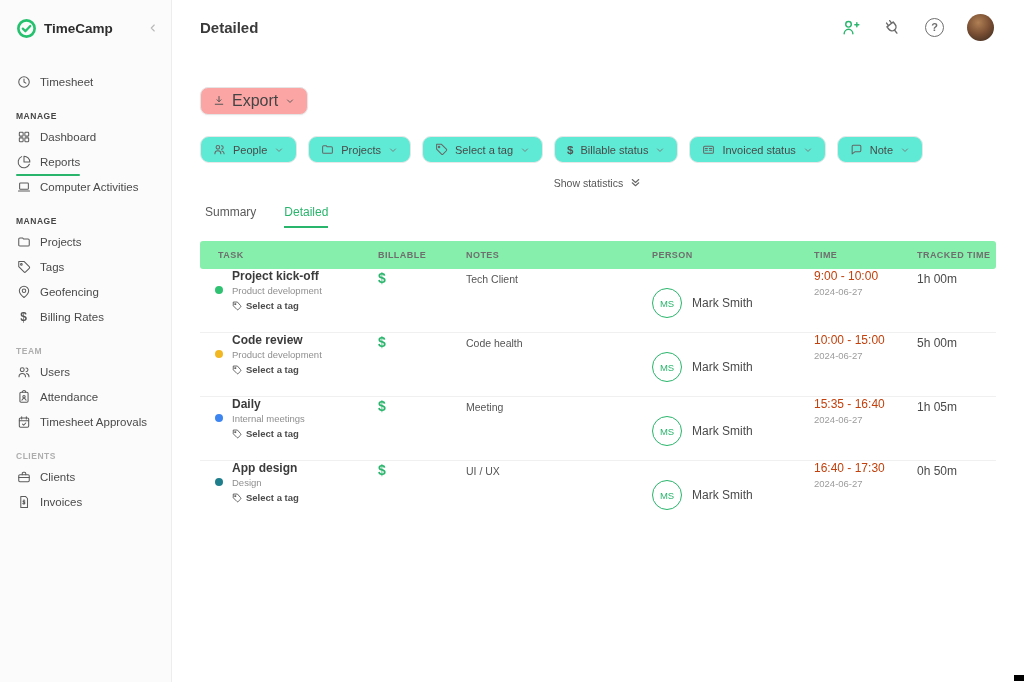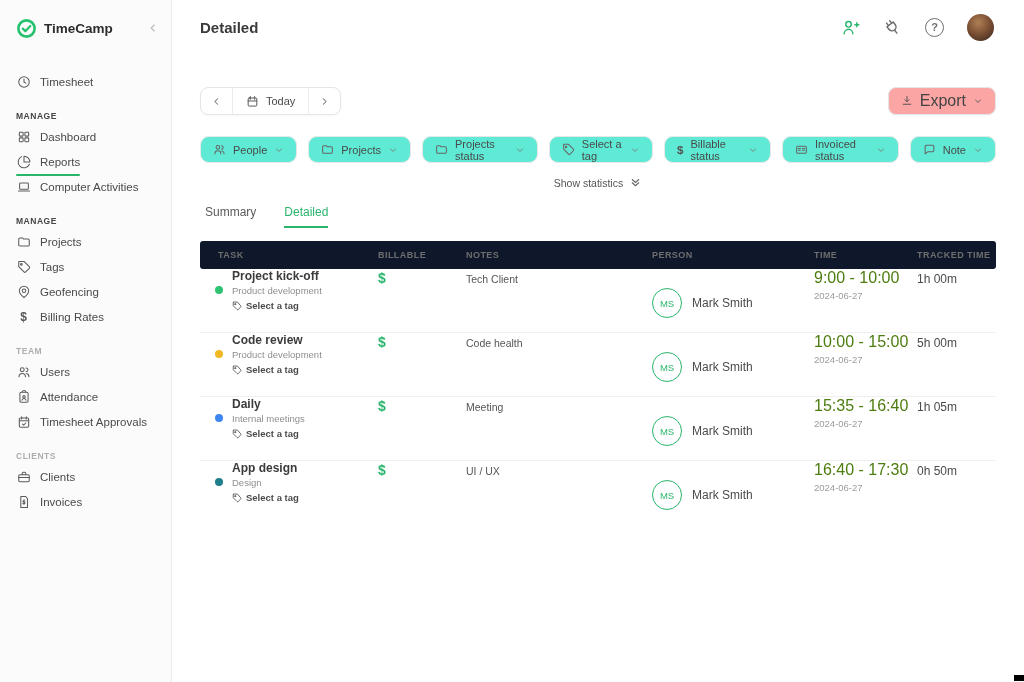--- a/index.html
+++ b/index.html
@@ -88,21 +88,21 @@
     margin-top: 13px; display: flex; align-items: center; justify-content: center;
     gap: 6px; font-size: 10.5px; color: #555; cursor: pointer;
   }
   .stats-toggle svg { width: 13px; height: 13px; color: #666; }
   .tabs { margin-top: 16px; display: flex; gap: 28px; padding-left: 5px; }
   .tab { font-size: 12px; color: #5a5a5a; padding-bottom: 7px; cursor: pointer; }
   .tab.active { color: #29b56c; border-bottom: 2px solid #29b56c; }
   
   .table { margin-top: 13px; }
   .thead {
-    display: flex; align-items: center; height: 28px; background: #0f172a; border-radius: 3px;
+    display: flex; align-items: center; height: 28px; background: #86efac; border-radius: 3px;
     font-size: 9px; font-weight: bold; color: #6e6e6e; letter-spacing: 0.05em;
   }
   .col-task { width: 178px; padding-left: 18px; }
   .col-billable { width: 88px; }
   .col-notes { width: 186px; }
   .col-person { width: 162px; }
   .col-time { width: 103px; }
   .col-tracked { flex: 1; }
   .trow { display: flex; align-items: flex-start; min-height: 64px; border-bottom: 1px solid #f0f0f0; cursor: pointer; }
   .trow:last-child { border-bottom: none; }
@@ -113,21 +113,21 @@
   .t-tag { display: flex; align-items: center; gap: 4px; margin-top: 4px; font-size: 9.5px; font-weight: bold; color: #4c4c4c; cursor: pointer; }
   .t-tag svg { width: 10px; height: 10px; color: #4c4c4c; }
   .bill-dollar { color: #29b56c; font-size: 14px; font-weight: bold; cursor: pointer; }
   .note-text { font-size: 10.5px; color: #555; }
   .person-cell { display: flex; align-items: center; gap: 10px; margin-top: 19px; }
   .ms-badge {
     width: 30px; height: 30px; border: 1.2px solid #29b56c; border-radius: 50%;
     display: flex; align-items: center; justify-content: center; font-size: 9.5px; color: #29b56c; flex: none;
   }
   .p-name { font-size: 12px; color: #4a4a4a; }
-  .time-range { font-size: 16px; color: #4d7c0f; }
+  .time-range { font-size: 12px; color: #c2410c; }
   .time-date { font-size: 9.5px; color: #9c9c9c; margin-top: 3px; }
   .tracked { font-size: 12px; color: #4a4a4a; }
   .corner-mark { position: absolute; right: 0; bottom: 1px; width: 10px; height: 6px; background: #000; }
 </style>
 </head>
 <body>
 
 <div class="sidebar">
   <div class="logo-row">
     <span class="logo-mark">
@@ -303,39 +303,20 @@
           </svg>
       </span>
       <span class="help-circle">?</span>
       <span class="avatar"></span>
     </div>
   </div>
 
   <div class="content">
 
     <div class="row-toolbar">
-      <div class="datenav">
-        <span class="seg prev">
-          <svg viewBox="0 0 24 24" fill="none" stroke="currentColor" stroke-width="2.2" stroke-linecap="round" stroke-linejoin="round">
-              <path d="M14.5 6l-6 6 6 6"></path>
-            </svg>
-        </span>
-        <span class="seg today">
-          <svg viewBox="0 0 24 24" fill="none" stroke="currentColor" stroke-width="1.8" stroke-linecap="round" stroke-linejoin="round">
-              <rect x="4" y="5.5" width="16" height="15" rx="2"></rect>
-              <path d="M8 3v5M16 3v5M4 11h16"></path>
-            </svg>
-          <span>Today</span>
-        </span>
-        <span class="seg next">
-          <svg viewBox="0 0 24 24" fill="none" stroke="currentColor" stroke-width="2.2" stroke-linecap="round" stroke-linejoin="round">
-              <path d="M9.5 6l6 6-6 6"></path>
-            </svg>
-        </span>
-      </div>
       <div class="btn">
         <svg viewBox="0 0 24 24" fill="none" stroke="currentColor" stroke-width="2" stroke-linecap="round" stroke-linejoin="round">
             <path d="M12 3v10M8 9.5l4 4 4-4"></path>
             <path d="M4.5 18.5h15"></path>
           </svg>
         <span>Export</span>
         <span class="chev">
           <svg viewBox="0 0 24 24" fill="none" stroke="currentColor" stroke-width="2.2" stroke-linecap="round" stroke-linejoin="round">
               <path d="M6 9.5l6 6 6-6"></path>
             </svg>
@@ -359,33 +340,20 @@
             </svg>
           </span>
       </div>
       <div class="pill">
         <span class="picon">
             <svg viewBox="0 0 24 24" fill="none" stroke="currentColor" stroke-width="1.9" stroke-linecap="round" stroke-linejoin="round">
               <path d="M3 7a2 2 0 0 1 2-2h4.5l2 2H19a2 2 0 0 1 2 2v8a2 2 0 0 1-2 2H5a2 2 0 0 1-2-2z"></path>
             </svg>
           </span>
         <span>Projects</span>
-        <span class="chev">
-            <svg viewBox="0 0 24 24" fill="none" stroke="currentColor" stroke-width="2.2" stroke-linecap="round" stroke-linejoin="round">
-              <path d="M6 9.5l6 6 6-6"></path>
-            </svg>
-          </span>
-      </div>
-      <div class="pill">
-        <span class="picon">
-            <svg viewBox="0 0 24 24" fill="none" stroke="currentColor" stroke-width="1.9" stroke-linecap="round" stroke-linejoin="round">
-              <path d="M3 7a2 2 0 0 1 2-2h4.5l2 2H19a2 2 0 0 1 2 2v8a2 2 0 0 1-2 2H5a2 2 0 0 1-2-2z"></path>
-            </svg>
-          </span>
-        <span>Projects status</span>
         <span class="chev">
             <svg viewBox="0 0 24 24" fill="none" stroke="currentColor" stroke-width="2.2" stroke-linecap="round" stroke-linejoin="round">
               <path d="M6 9.5l6 6 6-6"></path>
             </svg>
           </span>
       </div>
       <div class="pill">
         <span class="picon">
             <svg viewBox="0 0 24 24" fill="none" stroke="currentColor" stroke-width="1.9" stroke-linecap="round" stroke-linejoin="round">
               <path d="M12 2.5H3v9l9 9a2 2 0 0 0 2.8 0l6.2-6.2a2 2 0 0 0 0-2.8z"></path>

